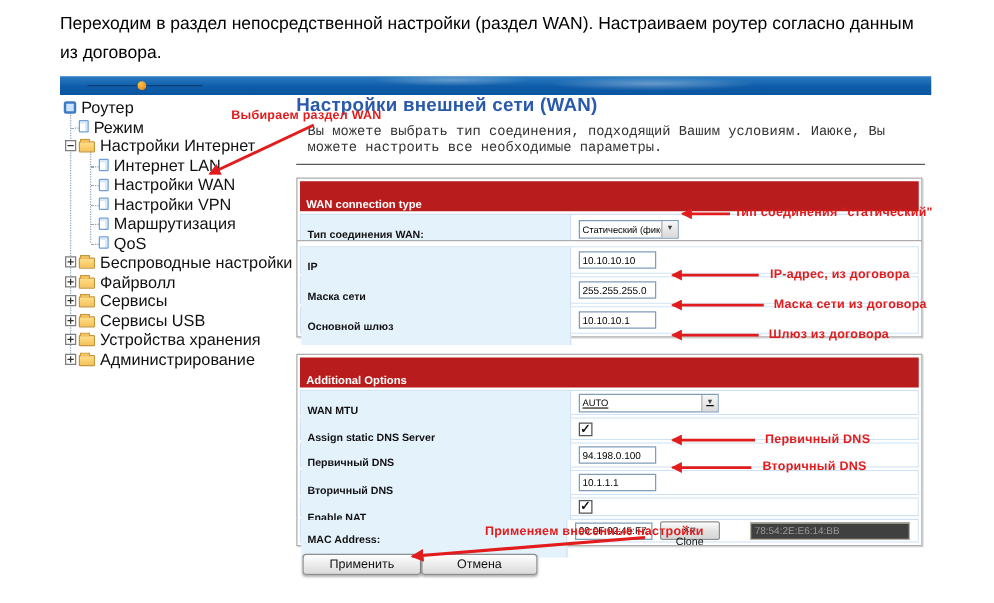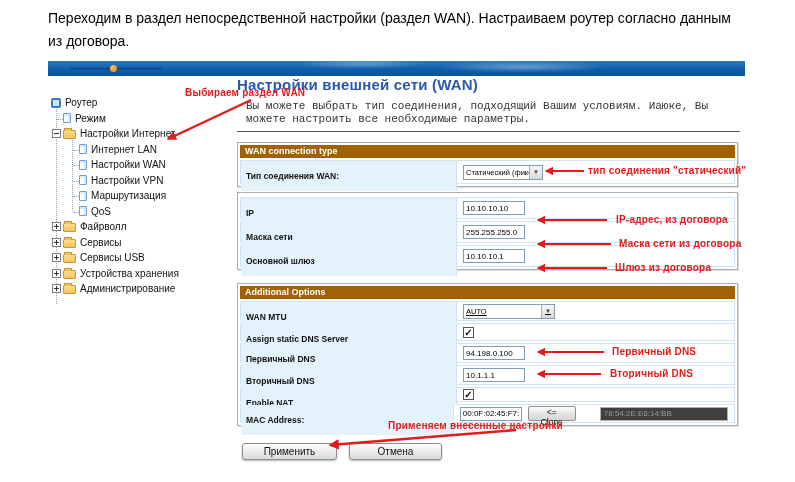--- a/index.html
+++ b/index.html
@@ -16,21 +16,21 @@
   .banner { position:absolute; left:0; top:4px; width:697px; height:15px;
     background:
       radial-gradient(ellipse 120px 8px at 68% 40%, rgba(255,255,255,.35), rgba(255,255,255,0) 70%),
       radial-gradient(ellipse 90px 7px at 45% 20%, rgba(255,255,255,.3), rgba(255,255,255,0) 70%),
       linear-gradient(180deg,#2b7cc2 0%,#0e5ca9 55%,#0a55a0 100%); }
   .banner .b-line { position:absolute; left:22px; top:7px; width:92px; height:1px; background:#0a3e75; }
   .banner .b-dot { position:absolute; left:62px; top:4px; width:7px; height:7px; border-radius:50%;
     background:radial-gradient(circle at 35% 30%, #ffc24a, #e87d10); }
 
   
-  .sidebar { position:absolute; left:2px; top:38px; width:186px; font-size:10px; color:#111; }
+  .sidebar { position:absolute; left:2px; top:21px; width:186px; font-size:13px; color:#111; }
   .trow { position:relative; height:15.5px; display:flex; align-items:center; cursor:default; }
   .trow .tlabel { white-space:nowrap; padding-left:4px; }
   .l0 { padding-left:1px; }
   .l1p { padding-left:13px; }
   .l2 { padding-left:29px; }
   .l1p::before, .l2::before { content:""; position:absolute; top:8px; border-top:1px dotted #8fa6bd; }
   .l1p::before { left:7px; width:6px; }
   .l2::before { left:23px; width:6px; }
   .spine { position:absolute; border-left:1px dotted #8fa6bd; width:0; }
   .spine1 { left:6px; top:12px; height:197px; }
@@ -51,45 +51,45 @@
   
   .main { position:absolute; left:189px; top:19px; width:503px; }
   .title { position:absolute; left:0; top:0; font-size:15px; font-weight:bold; color:#2959ab;
     letter-spacing:.2px; white-space:nowrap; }
   .desc { position:absolute; left:9px; top:24px; width:496px; font-size:11px; line-height:1.2; color:#333;font-family:Liberation Mono, monospace; }
   .rule { position:absolute; left:0; top:55px; width:503px; height:1px; background:#5a5a5a; }
 
   .sec { position:absolute; left:0; width:501px; border:1px solid #adadad; background:#fff; padding:2px;
     box-shadow:1px 1px 0 #dedede; }
   .sec1 { top:66px; } .sec2 { top:116px; } .sec3 { top:207px; }
-  .sec-h { background:#a16207; color:#fff; font-size:9px; font-weight:bold; height:13px; line-height:13px;
-    padding:0 5px; }
+  .sec-h { background:#b91c1c; color:#fff; font-size:9px; font-weight:bold; height:13px; line-height:13px;
+    padding:12px 5px; }
   .frow { display:flex; border:1px solid #cfe3f4; margin-top:2px; }
   .fl { width:216px; background:#e4f2fc; border-right:1px solid #cfe3f4; font-size:8.5px; font-weight:bold;
     color:#111; padding:15px 5px; display:flex; align-items:center; }
   .fc { flex:1; background:#fff; display:flex; align-items:center; padding:0 6px; }
   .h24{height:24px} .h22{height:22px} .h20{height:20px} .h18{height:18px} .h15{height:15px} .h19{height:19px}
 
   .inp { width:62px; height:14px; border:1px solid #7f9db9; font-size:8px; padding:0 2px;
     font-family:"Liberation Sans",sans-serif; color:#000; background:#fff; }
   .inp-dis { margin-left:24px; width:138px; height:14px; border:1px solid #b2b0a6; background:#404040;
     color:#9a9a9a; font-size:8px; padding:0 3px; }
   .sel { height:15px; border:1px solid #7f9db9; background:#fff; display:flex; align-items:center; }
-  .sel-conn { width:80px; } .sel-mtu { width:92px;text-decoration:underline; }
+  .sel-conn { width:80px; } .sel-mtu { width:112px;text-decoration:underline; }
   .sel-txt { flex:1; font-size:7.5px; padding:0 2px; white-space:nowrap; overflow:hidden; color:#000; }
   .sel-btn { width:13px; height:13px; margin-right:0; border-left:1px solid #a9a9a9;
     background:linear-gradient(#f8f8f8,#d9d9d9); font-size:6px; color:#444; display:flex;
     align-items:center; justify-content:center; }
   .chk { width:11px; height:11px; border:1px solid #555; background:#fff; font-size:10px; line-height:9px;
     text-align:center; font-weight:bold; color:#111; display:inline-block; }
   .btn-clone { margin-left:6px; height:15px; font-size:8.5px; padding:0 7px; border:1px solid #8e8e8e;
     border-radius:2px; background:linear-gradient(#fdfdfd,#e3e3e3 50%,#d6d6d6); color:#111;
     font-family:"Liberation Sans",sans-serif; }
 
-  .btns { position:absolute; left:5px; top:367px; display:flex; gap:12px; }
+  .btns { position:absolute; left:5px; top:367px; display:flex; }
   .btn { height:17px; font-size:10px; border:1px solid #8e8e8e; border-radius:3px; color:#111;
     background:linear-gradient(#ffffff,#ececec 50%,#dadada); box-shadow:0 1px 2px rgba(0,0,0,.3);
     font-family:"Liberation Sans",sans-serif; }
   .btn-apply { width:95px; } .btn-cancel { width:93px; }
 
   
   .ann { position:absolute; color:#e21c1c; font-size:10px; font-weight:bold; white-space:nowrap;
     letter-spacing:.2px; z-index:6; }
   #arrows { position:absolute; left:0; top:0; width:795px; height:482px; z-index:5; pointer-events:none; }
 </style>
@@ -133,20 +133,25 @@
       <span class="ic ic-page"></span>
       <span class="tlabel">Настройки VPN</span>
     </div>
     <div class="trow l2">
       <span class="ic ic-page"></span>
       <span class="tlabel">Маршрутизация</span>
     </div>
     <div class="trow l2">
       <span class="ic ic-page"></span>
       <span class="tlabel">QoS</span>
+    </div>
+    <div class="trow">
+      <span class="expander plus"></span>
+      <span class="ic ic-folder"></span>
+      <span class="tlabel">Беспроводные настройки</span>
     </div>
     <div class="trow">
       <span class="expander plus"></span>
       <span class="ic ic-folder"></span>
       <span class="tlabel">Файрволл</span>
     </div>
     <div class="trow">
       <span class="expander plus"></span>
       <span class="ic ic-folder"></span>
       <span class="tlabel">Сервисы</span>

